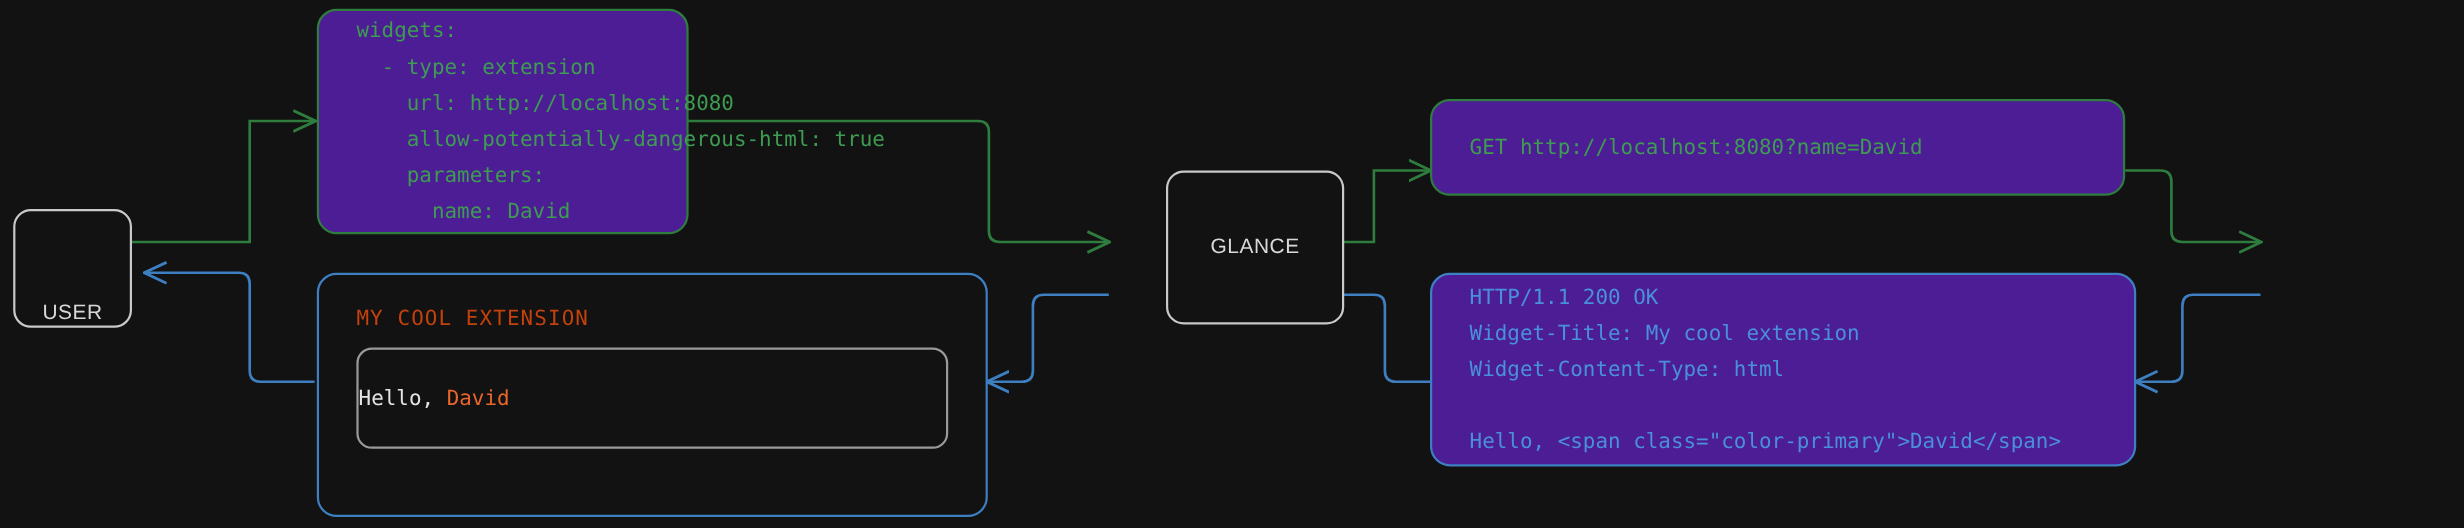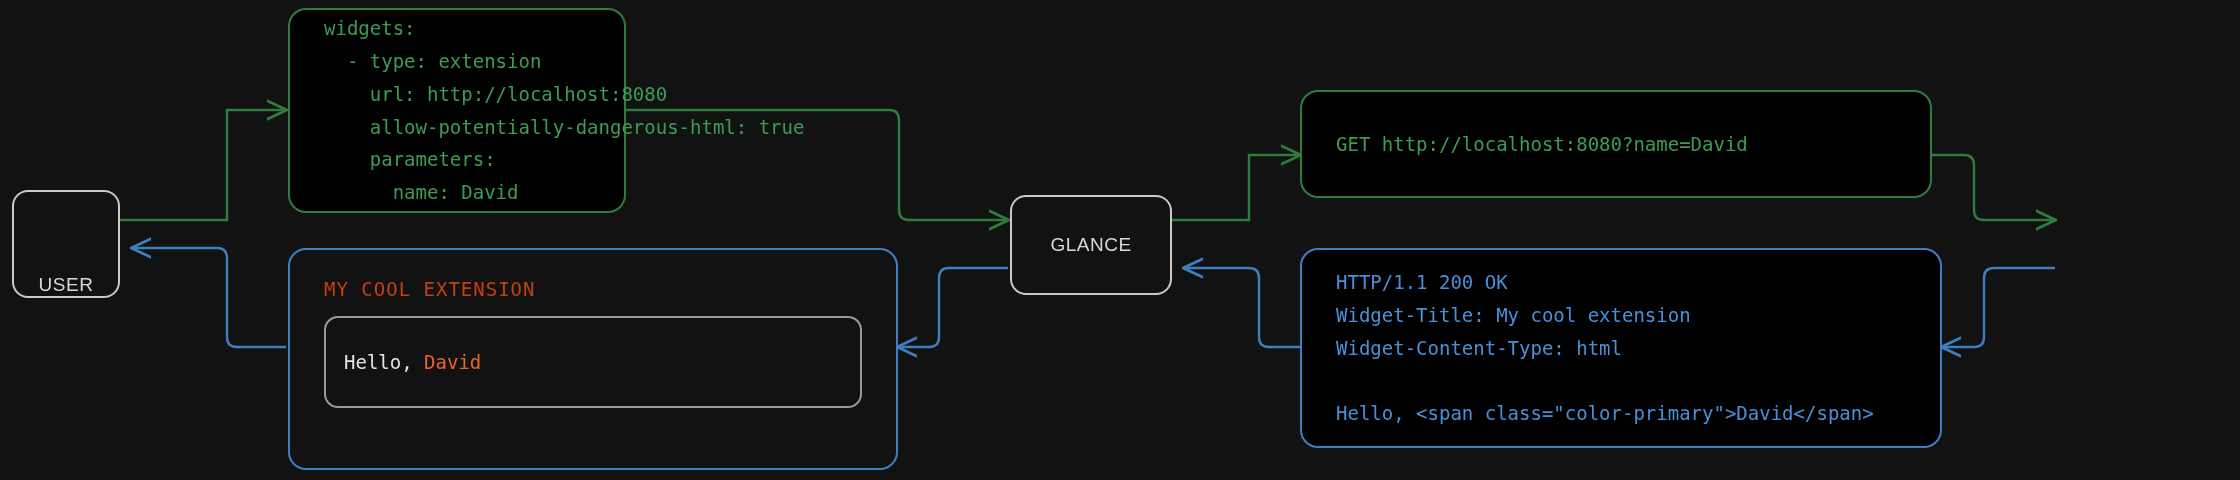--- a/index.html
+++ b/index.html
@@ -40,21 +40,21 @@
   .node-label.sans {
     font-family: "Liberation Sans", "DejaVu Sans", sans-serif;
   }
   .node-label.mono {
     font-family: "DejaVu Sans Mono", "Liberation Mono", monospace;
   }
   .codebox {
     position: absolute;
     border: 2px solid;
     border-radius: 18px;
-    background: #000000;
+    background: #4c1d95;
     box-sizing: border-box;
     display: flex;
     flex-direction: column;
     justify-content: center;
   }
   .codebox.green { border-color: #2e7d3e; }
   .codebox.blue  { border-color: #3d7fc1; }
   .code {
     margin: 0;
     padding: 0 0 0 34px;
@@ -81,21 +81,20 @@
     font-size: 19px;
     letter-spacing: 1px;
     margin-bottom: 16px;
   }
   .widget-card {
     border: 2px solid #9a9a9a;
     border-radius: 14px;
     height: 92px;
     display: flex;
     align-items: center;
-    padding-left: 18px;
     box-sizing: border-box;
   }
   .widget-card-text {
     font-family: "DejaVu Sans Mono", "Liberation Mono", monospace;
     font-size: 19px;
     color: #e4e4e4;
   }
   .accent { color: #e8662a; }
 </style>
 </head>
@@ -130,39 +129,39 @@
       <path d="M 1008 268 L 949 268 Q 939 268 939 278 L 939 337 Q 939 347 929 347 L 898 347" stroke="#3d7fc1" marker-end="url(#arrow-blue)"></path>
 
       <path d="M 286 347 L 237 347 Q 227 347 227 337 L 227 258 Q 227 248 217 248 L 132 248" stroke="#3d7fc1" marker-end="url(#arrow-blue)"></path>
     </g>
   </svg>
 
   <div class="node" style="left:12px; top:190px; width:108px; height:108px;align-items:flex-end;">
     <span class="node-label sans">USER</span>
   </div>
 
-  <div class="node" style="left:1010px; top:155px; width:162px; height:100px;margin-top:40px;">
+  <div class="node" style="left:1060px; top:155px; width:162px; height:140px;">
     <span class="node-label sans">GLANCE</span>
   </div>
 
 
   <div class="codebox green" style="left:288px; top:8px; width:338px; height:205px;">
     <pre class="code green">widgets:
   - type: extension
     url: http://localhost:8080
     allow-potentially-dangerous-html: true
     parameters:
       name: David</pre>
   </div>
 
-  <div class="codebox green" style="left:1300px; top:90px; width:632px; height:108px;">
+  <div class="codebox green" style="left:1300px; top:90px; width:632px; height:88px;">
     <pre class="code green">GET http://localhost:8080?name=David</pre>
   </div>
 
-  <div class="codebox blue" style="left:1300px; top:248px; width:642px; height:200px;">
+  <div class="codebox blue" style="left:1300px; top:248px; width:642px; height:176px;">
     <pre class="code blue">HTTP/1.1 200 OK
 Widget-Title: My cool extension
 Widget-Content-Type: html
 
 Hello, &lt;span class="color-primary"&gt;David&lt;/span&gt;</pre>
   </div>
 
   <div class="widgetbox" style="left:288px; top:248px; width:610px; height:222px;">
     <div class="widget-title">MY COOL EXTENSION</div>
     <div class="widget-card">

